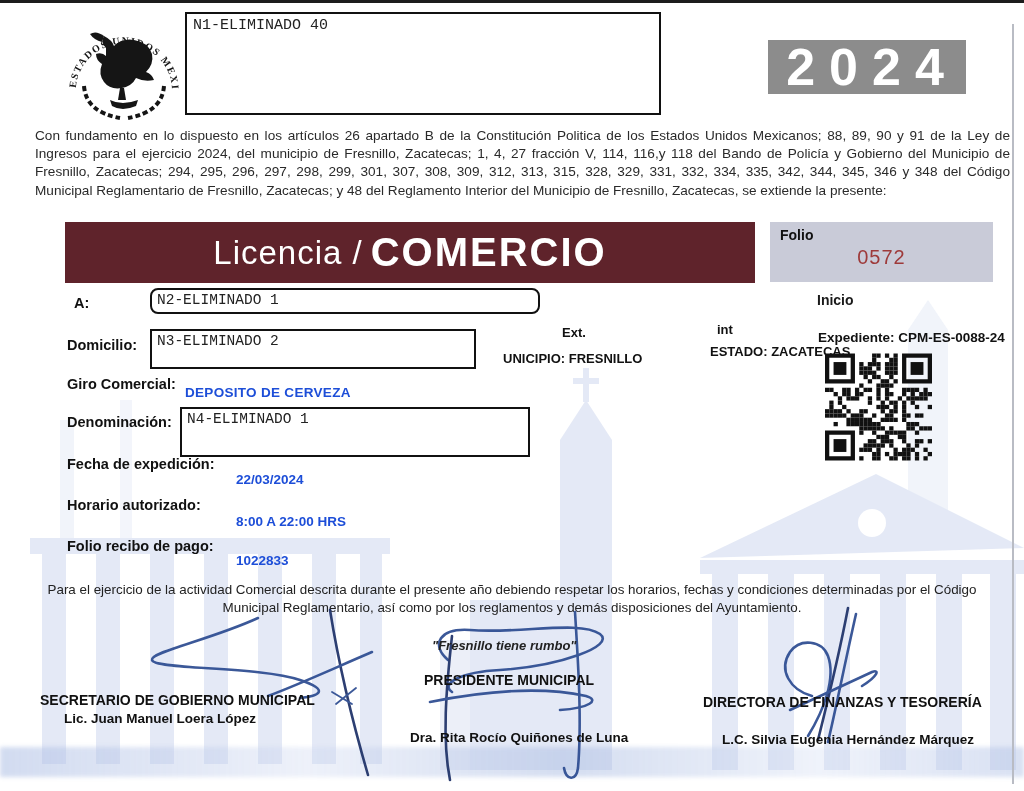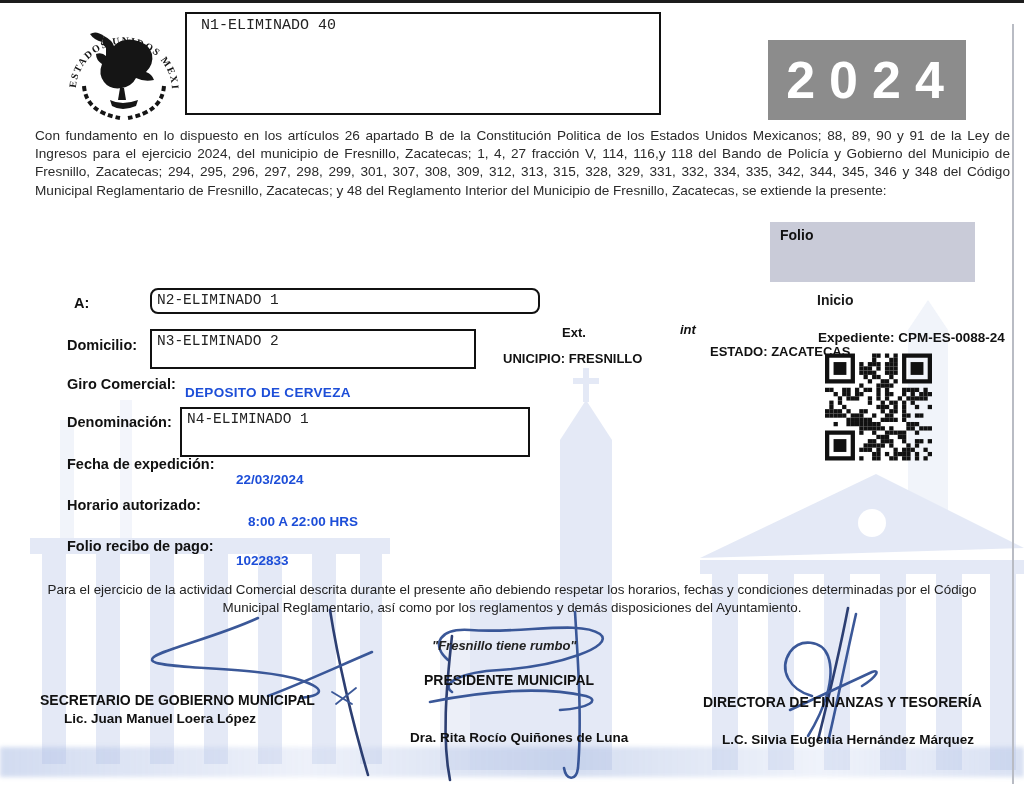--- a/index.html
+++ b/index.html
@@ -5,30 +5,30 @@
   html,body{margin:0;padding:0;background:#e8e8e8;}
   #page{position:relative;width:1024px;height:791px;background:#ffffff;overflow:hidden;
         font-family:"Liberation Sans",sans-serif;color:#1a1a1a;}
   .abs{position:absolute;}
   
   #top-scan-line{left:0;top:0;width:1024px;height:3px;background:#1c1c1c;}
   #right-scan-line{left:1012px;top:24px;width:2px;height:760px;background:#b9bcc4;}
   
   #seal{left:60px;top:8px;width:128px;height:118px;}
   #n1-box{left:185px;top:12px;width:476px;height:103px;border:2px solid #111;
-          font-family:"Liberation Mono",monospace;font-size:15px;padding:3px 14px;box-sizing:border-box;color:#222;}
-  #year-box{left:768px;top:40px;width:198px;height:80px;background:#8c8c8c;display:flex;align-items:center;justify-content:center;}
+          font-family:"Liberation Mono",monospace;font-size:15px;padding:3px 6px;box-sizing:border-box;color:#222;}
+  #year-box{left:768px;top:40px;width:198px;height:54px;background:#8c8c8c;display:flex;align-items:center;justify-content:center;}
   #year-box span{color:#fff;font-weight:bold;font-size:52px;letter-spacing:14px;padding-left:10px;}
   
   #legal{left:35px;top:127px;width:975px;font-size:13.6px;line-height:18.2px;text-align:justify;color:#2a2a2a;}
   
   #banner{left:65px;top:222px;width:690px;height:61px;background:#5f232b;display:flex;align-items:center;justify-content:center;}
   #banner .lic{color:#fff;font-size:33px;letter-spacing:1px;}
   #banner .com{color:#fff;font-size:40px;font-weight:bold;letter-spacing:2px;margin-left:8px;}
-  #folio-box{left:770px;top:222px;width:205px;height:60px;background:#c9cbd8;}
+  #folio-box{left:770px;top:222px;width:223px;height:60px;background:#c9cbd8;}
   #folio-label{left:10px;top:5px;font-weight:bold;font-size:14px;color:#111;position:absolute;}
   #folio-value{left:0;top:24px;width:100%;text-align:center;font-size:20px;color:#9e3a3a;position:absolute;letter-spacing:1px;}
   #inicio{left:784px;top:292px;font-weight:bold;font-size:14px;margin-left:33px;}
   
   .flabel{font-weight:bold;font-size:14.5px;color:#111;}
   .fbox{border:2px solid #111;font-family:"Liberation Mono",monospace;font-size:14.5px;
         padding:2px 5px;box-sizing:border-box;color:#222;background:transparent;}
   .fval{font-weight:bold;font-size:13.5px;color:#1d4ed8;}
   .small-bold{font-weight:bold;font-size:13px;color:#111;}
   
@@ -109,35 +109,40 @@
   </svg>
 
   <div id="n1-box" class="abs">N1-ELIMINADO 40</div>
 
   <div id="year-box" class="abs">
     <span>2024</span>
   </div>
 
   <div id="legal" class="abs">Con fundamento en lo dispuesto en los artículos 26 apartado B de la Constitución Politica de los Estados Unidos Mexicanos; 88, 89, 90 y 91 de la Ley de Ingresos para el ejercicio 2024, del municipio de Fresnillo, Zacatecas; 1, 4, 27 fracción V, 114, 116,y 118 del Bando de Policía y Gobierno del Municipio de Fresnillo, Zacatecas; 294, 295, 296, 297, 298, 299, 301, 307, 308, 309, 312, 313, 315, 328, 329, 331, 332, 334, 335, 342, 344, 345, 346 y 348 del Código Municipal Reglamentario de Fresnillo, Zacatecas; y 48 del Reglamento Interior del Municipio de Fresnillo, Zacatecas, se extiende la presente:</div>
 
+  <div id="banner" class="abs">
+    <span class="lic">Licencia /</span>
+    <span class="com">COMERCIO</span>
+  </div>
 
   <div id="folio-box" class="abs">
     <div id="folio-label">Folio</div>
+    <div id="folio-value">0572</div>
   </div>
   <div id="inicio" class="abs">Inicio</div>
 
   <div class="abs flabel" style="left:74px;top:295px;">A:</div>
   <div class="abs fbox" style="left:150px;top:288px;width:390px;height:26px;border-radius:8px;">N2-ELIMINADO 1</div>
 
   <div class="abs flabel" style="left:67px;top:337px;">Domicilio:</div>
   <div class="abs fbox" style="left:150px;top:329px;width:326px;height:40px;">N3-ELIMINADO 2</div>
 
   <div class="abs small-bold" style="left:562px;top:325px;">Ext.</div>
   <div class="abs small-bold" style="left:503px;top:351px;">UNICIPIO: FRESNILLO</div>
-  <div class="abs small-bold" style="left:680px;top:322px;font-style:italic;">int</div>
+  <div class="abs small-bold" style="left:717px;top:322px;">int</div>
   <div class="abs small-bold" style="left:662px;top:344px;padding-left:48px;">ESTADO: ZACATECAS</div>
   <div class="abs small-bold" style="left:818px;top:330px;font-size:13.5px;">Expediente: CPM-ES-0088-24</div>
 
   <div class="abs" style="left:825px;top:352px;">
     <svg viewBox="0 0 105 105" width="107" height="110">
       <g fill="#111" class="finders">
         <path d="M0,0h29.4v29.4h-29.4z M4.2,4.2v21h21v-21z" fill-rule="evenodd"></path>
         <rect x="8.4" y="8.4" width="12.6" height="12.6"></rect>
         <path d="M75.6,0h29.4v29.4h-29.4z M79.8,4.2v21h21v-21z" fill-rule="evenodd"></path>
         <rect x="84" y="8.4" width="12.6" height="12.6"></rect>
@@ -368,21 +373,21 @@
   <div class="abs flabel" style="left:67px;top:376px;">Giro Comercial:</div>
   <div class="abs fval" style="left:185px;top:385px;letter-spacing:.3px;">DEPOSITO DE CERVEZA</div>
 
   <div class="abs flabel" style="left:67px;top:414px;">Denominación:</div>
   <div class="abs fbox" style="left:180px;top:407px;width:350px;height:50px;">N4-ELIMINADO 1</div>
 
   <div class="abs flabel" style="left:67px;top:456px;">Fecha de expedición:</div>
   <div class="abs fval" style="left:236px;top:472px;">22/03/2024</div>
 
   <div class="abs flabel" style="left:67px;top:497px;">Horario autorizado:</div>
-  <div class="abs fval" style="left:236px;top:514px;margin-left:12px;">8:00 A 22:00 HRS</div>
+  <div class="abs fval" style="left:236px;top:514px;">8:00 A 22:00 HRS</div>
 
   <div class="abs flabel" style="left:67px;top:538px;">Folio recibo de pago:</div>
   <div class="abs fval" style="left:236px;top:553px;">1022833</div>
 
   <div id="footer-par" class="abs">Para el ejercicio de la actividad Comercial descrita durante el presente año debiendo respetar los horarios, fechas y condiciones determinadas por el Código Municipal Reglamentario, así como por los reglamentos y demás disposiciones del Ayuntamiento.</div>
 
   <svg class="abs" style="left:0;top:600px;" width="1024" height="191" viewBox="0 0 1024 191" fill="none" stroke="#2b4a90" stroke-width="2.6" stroke-linecap="round" opacity="0.92">
 
     <path d="M 258,18 C 210,40 150,52 152,60 C 154,70 260,66 300,80 C 330,90 320,96 300,98"></path>
     <path d="M 330,10 C 338,60 352,120 368,175" stroke="#1c2f66"></path>

